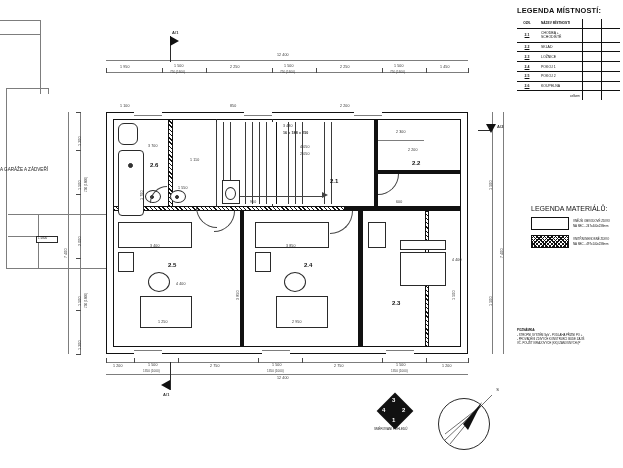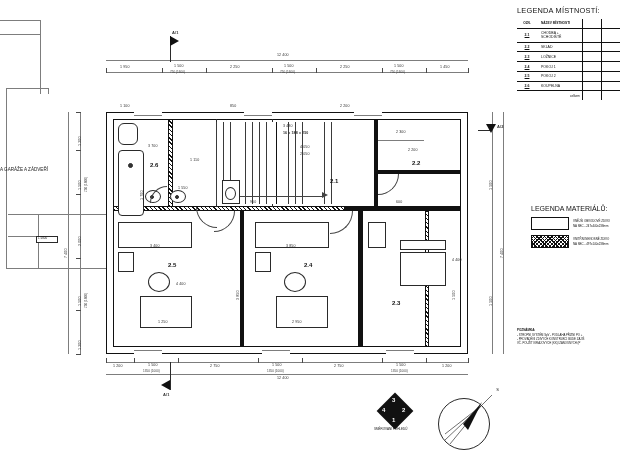--- a/index.html
+++ b/index.html
@@ -21,21 +21,21 @@
   .dim{position:absolute;white-space:nowrap;font-size:3.6px;color:#2f2f2f;letter-spacing:.1px;}
   .dim2{position:absolute;white-space:nowrap;font-size:3.1px;color:#3b3b3b;}
   .tag{position:absolute;white-space:nowrap;font-size:6px;font-weight:bold;color:#111;}
   .vert{transform-origin:0 0;transform:rotate(-90deg);}
   .tick{position:absolute;width:1px;height:5px;background:#4a4a4a;}
   .obj{position:absolute;border:1px solid #2a2a2a;background:#fff;box-sizing:border-box;}
   .objr{position:absolute;border:1px solid #2a2a2a;background:#fff;box-sizing:border-box;border-radius:50%;}
 
   
   #legendRooms{position:absolute;left:517px;top:6px;width:103px;}
-  #legendRooms .ttl{font-size:7.4px;letter-spacing:.2px;color:#111;}
+  #legendRooms .ttl{font-size:7.4px;letter-spacing:.2px;color:#111;font-weight:bold;}
   table.lg{border-collapse:collapse;width:103px;margin-top:4px;}
   table.lg td{border-bottom:.7px solid #111;padding:2.4px 2px;font-size:3.5px;color:#111;vertical-align:middle;}
   table.lg td.c1{width:16px;text-align:center;font-weight:bold;text-decoration:underline;}
   table.lg td.c2{padding-left:4px;}
   table.lg td.c3{width:14px;border-left:.7px solid #111;}
   table.lg td.c4{width:14px;border-left:.7px solid #111;}
   table.lg tr.hd td{font-size:3.2px;font-weight:bold;border-bottom:1.1px solid #111;}
   table.lg tr.tot td{border-bottom:none;text-align:right;font-size:3.2px;}
 
   #legendMat{position:absolute;left:531px;top:205px;width:92px;}

